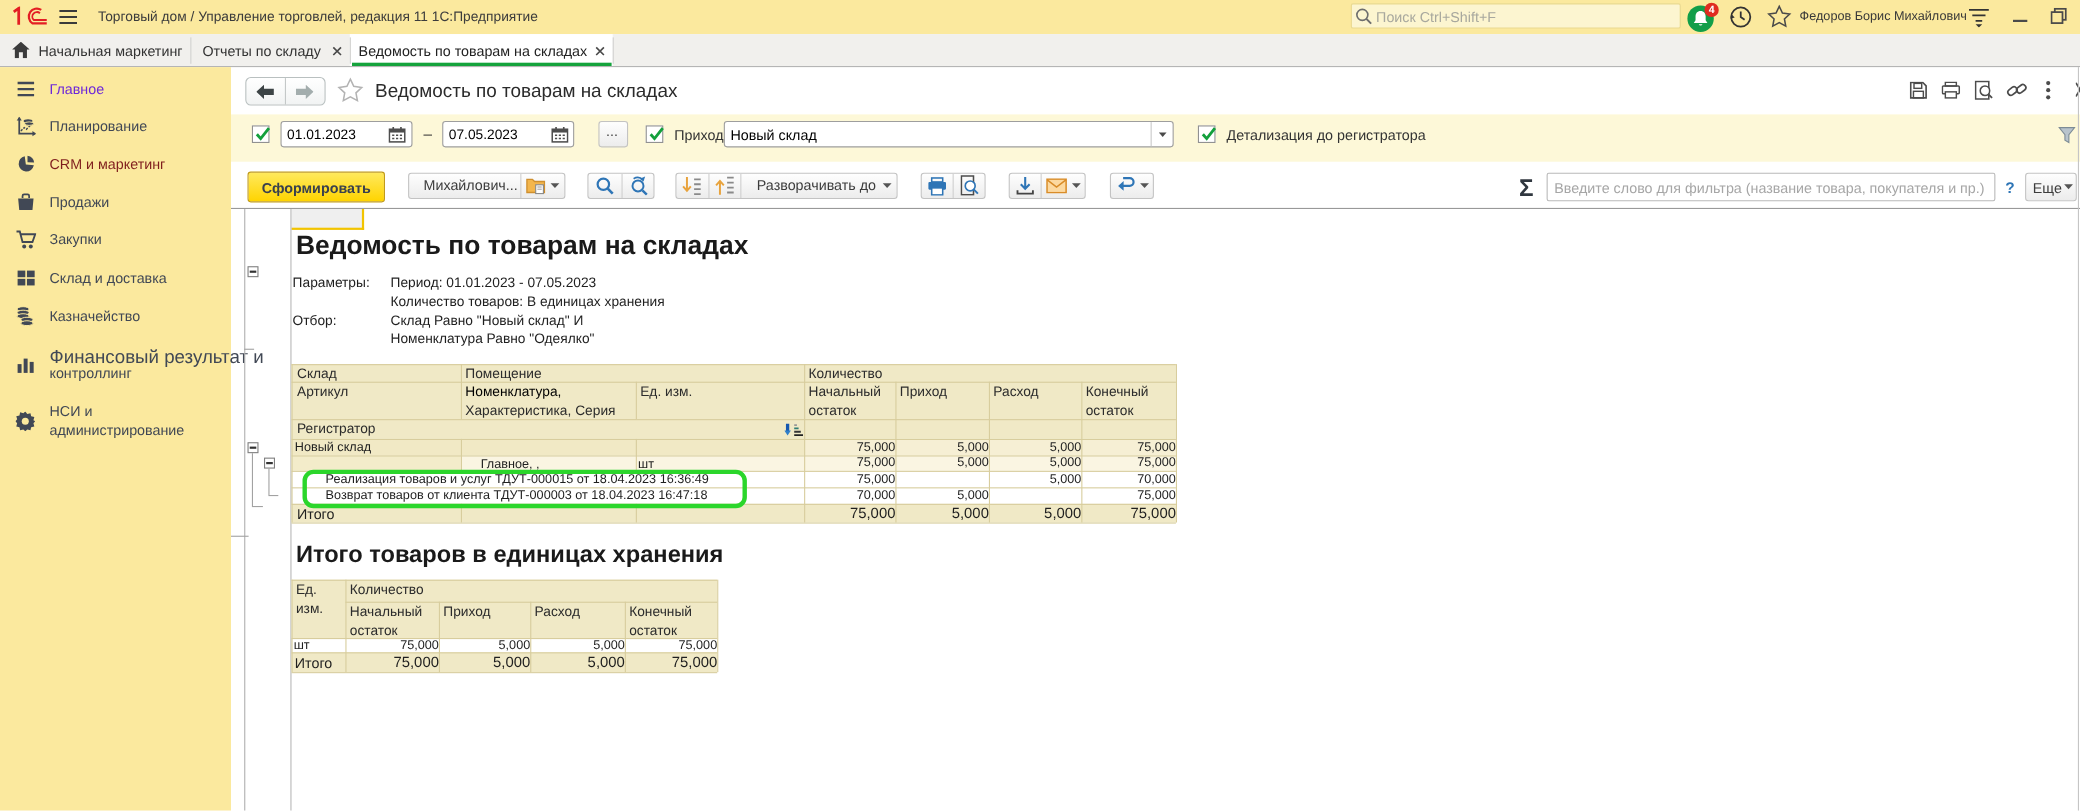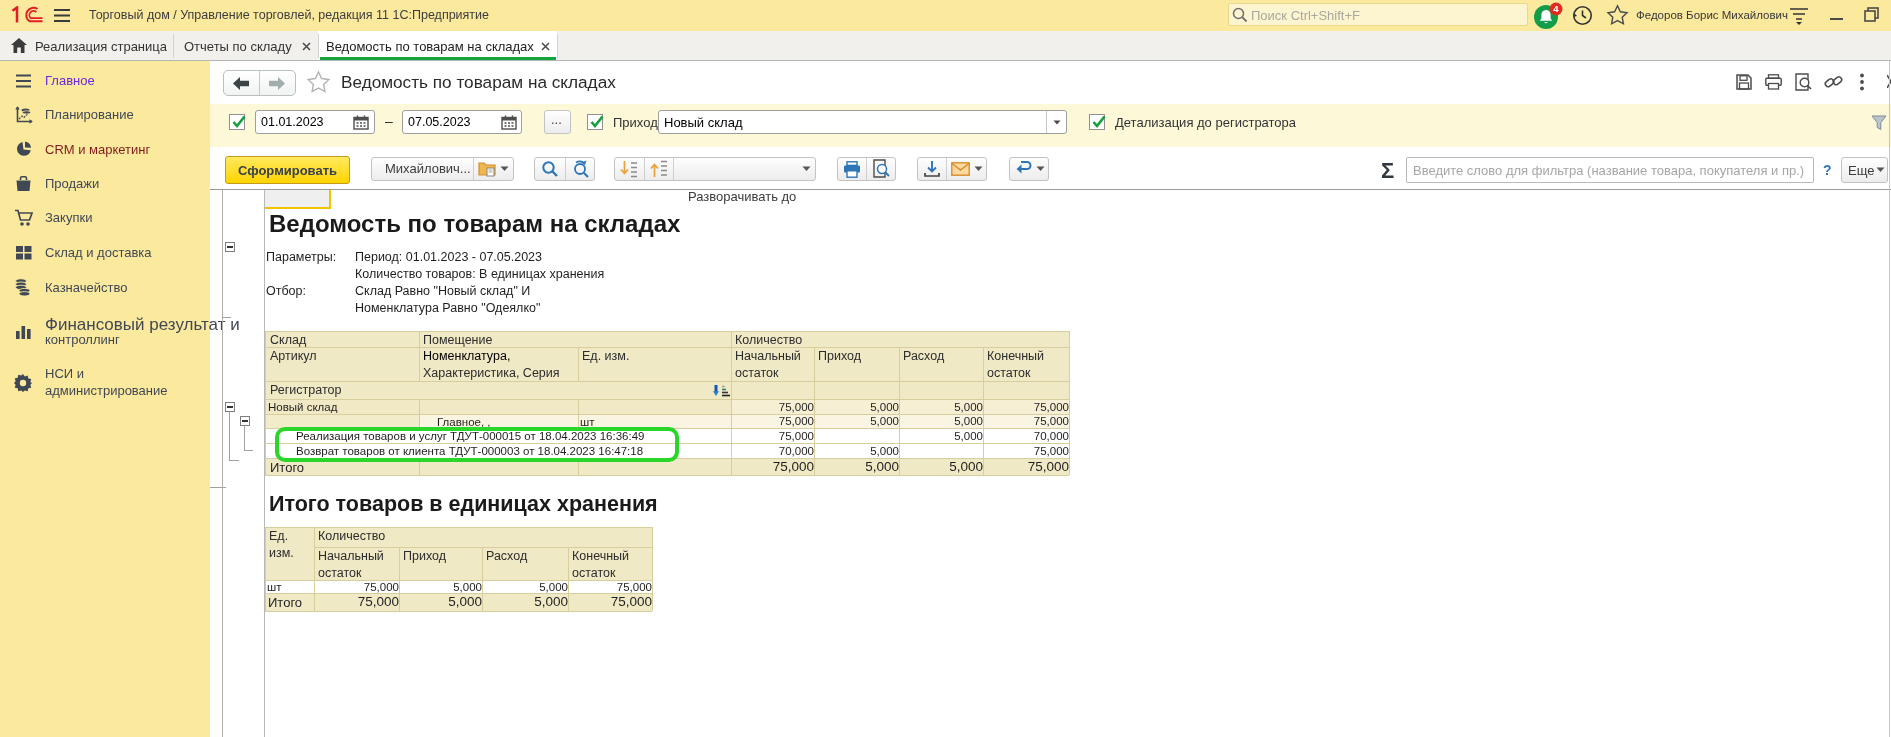--- a/index.html
+++ b/index.html
@@ -68,21 +68,21 @@
 </svg>
 
 <div class="ab" style="left:0;top:31px;width:1891px;height:30px;background:#f1f0ed;border-bottom:1px solid #b5b5b5;"></div>
 <div class="ab" style="left:318px;top:31px;width:239px;height:29px;background:#ffffff;"></div>
 <div class="ab" style="left:173px;top:34px;width:1px;height:24px;background:#d2d2d0;"></div>
 <div class="ab" style="left:318px;top:34px;width:1px;height:24px;background:#d2d2d0;"></div>
 <div class="ab" style="left:557px;top:34px;width:1px;height:24px;background:#d2d2d0;"></div>
 <svg class="ab" style="left:11px;top:38px;" width="16" height="15" viewBox="0 0 16 15">
   <path d="M8 0 L16 7 H13.5 V15 H9.8 V9.5 H6.2 V15 H2.5 V7 H0 Z" fill="#3b3b3b"></path>
 </svg>
-<div class="t" style="left:35px;top:39px;font-size:13px;color:#333;">Реализация страница</div>
+<div class="t" style="left:35px;top:39px;font-size:13px;color:#333;">Начальная маркетинг</div>
 <div class="t" style="left:184px;top:39px;font-size:13px;color:#333;">Отчеты по складу</div>
 <svg class="ab" style="left:302px;top:42px;" width="9" height="9" viewBox="0 0 9 9">
     <path d="M1 1 L8 8 M8 1 L1 8" stroke="#4a4a4a" stroke-width="1.5"></path>
   </svg>
 <div class="t" style="left:326px;top:39px;font-size:13px;color:#222;">Ведомость по товарам на складах</div>
 <svg class="ab" style="left:541px;top:42px;" width="9" height="9" viewBox="0 0 9 9">
     <path d="M1 1 L8 8 M8 1 L1 8" stroke="#4a4a4a" stroke-width="1.5"></path>
   </svg>
 <div class="ab" style="left:320px;top:57px;width:236px;height:3px;background:#15a33c;"></div>
 
@@ -274,21 +274,21 @@
 <div class="ab" style="left:644px;top:158px;width:1px;height:22px;background:#cfcfcf;"></div>
 <div class="ab" style="left:673px;top:158px;width:1px;height:22px;background:#cfcfcf;"></div>
 <svg class="ab" style="left:620px;top:160px;" width="18" height="18" viewBox="0 0 18 18">
   <path d="M4.5 1 V13 M1 9.5 L4.5 13.5 L8 9.5" stroke="#e8a33d" stroke-width="1.8" fill="none"></path>
   <path d="M11 3 H17 M11 7.5 H17 M11 12 H17 M11 16.5 H17" stroke="#8a8a8a" stroke-width="1.6"></path>
 </svg>
 <svg class="ab" style="left:650px;top:160px;" width="18" height="18" viewBox="0 0 18 18">
   <path d="M4.5 17 V5 M1 8.5 L4.5 4.5 L8 8.5" stroke="#e8a33d" stroke-width="1.8" fill="none"></path>
   <path d="M11 1.5 H17 M11 6 H17 M11 10.5 H17 M11 15 H17" stroke="#8a8a8a" stroke-width="1.6"></path>
 </svg>
-<div class="t" style="left:688px;top:161px;font-size:13px;color:#3c3c3c;margin-top:28px;">Разворачивать до</div>
+<div class="t" style="left:688px;top:161px;font-size:13px;color:#3c3c3c;">Разворачивать до</div>
 <svg class="ab" style="left:802px;top:166px;" width="9" height="6" viewBox="0 0 9 6">
     <path d="M0.5 0.5 L4.5 5 L8.5 0.5 Z" fill="#555"></path>
   </svg>
 
 <div class="btn" style="left:837px;top:157px;width:59px;height:24px;"></div>
 <div class="ab" style="left:866px;top:158px;width:1px;height:22px;background:#cfcfcf;"></div>
 <svg class="ab" style="left:843px;top:161px;" width="18" height="17" viewBox="0 0 18 17">
   <rect x="4" y="0.8" width="10" height="3.6" stroke="#2e75b6" stroke-width="1.4" fill="none"></rect>
   <rect x="1" y="4.4" width="16" height="7" rx="1" fill="#2e75b6"></rect>
   <rect x="4" y="9.8" width="10" height="6.4" stroke="#2e75b6" stroke-width="1.4" fill="#fff"></rect>

